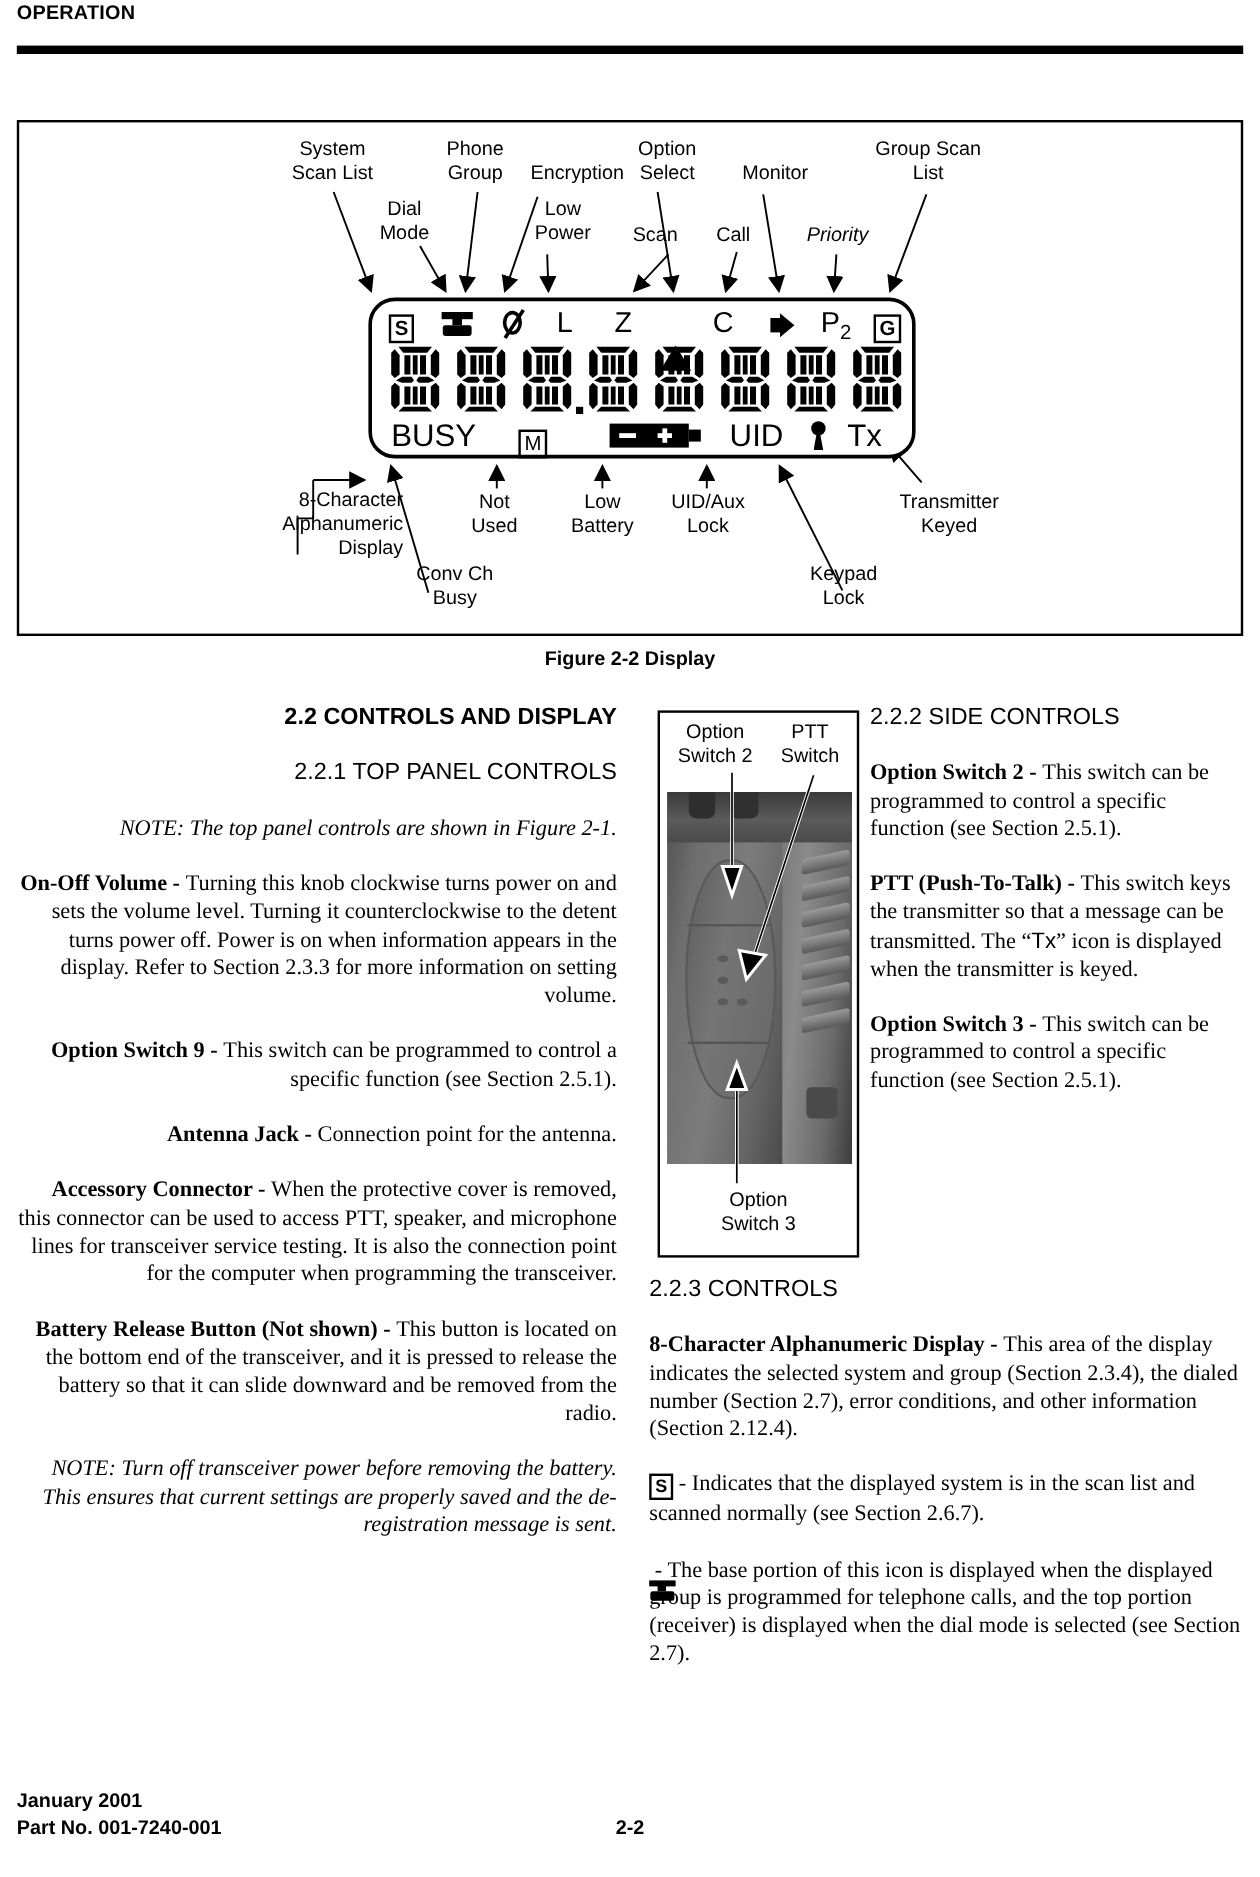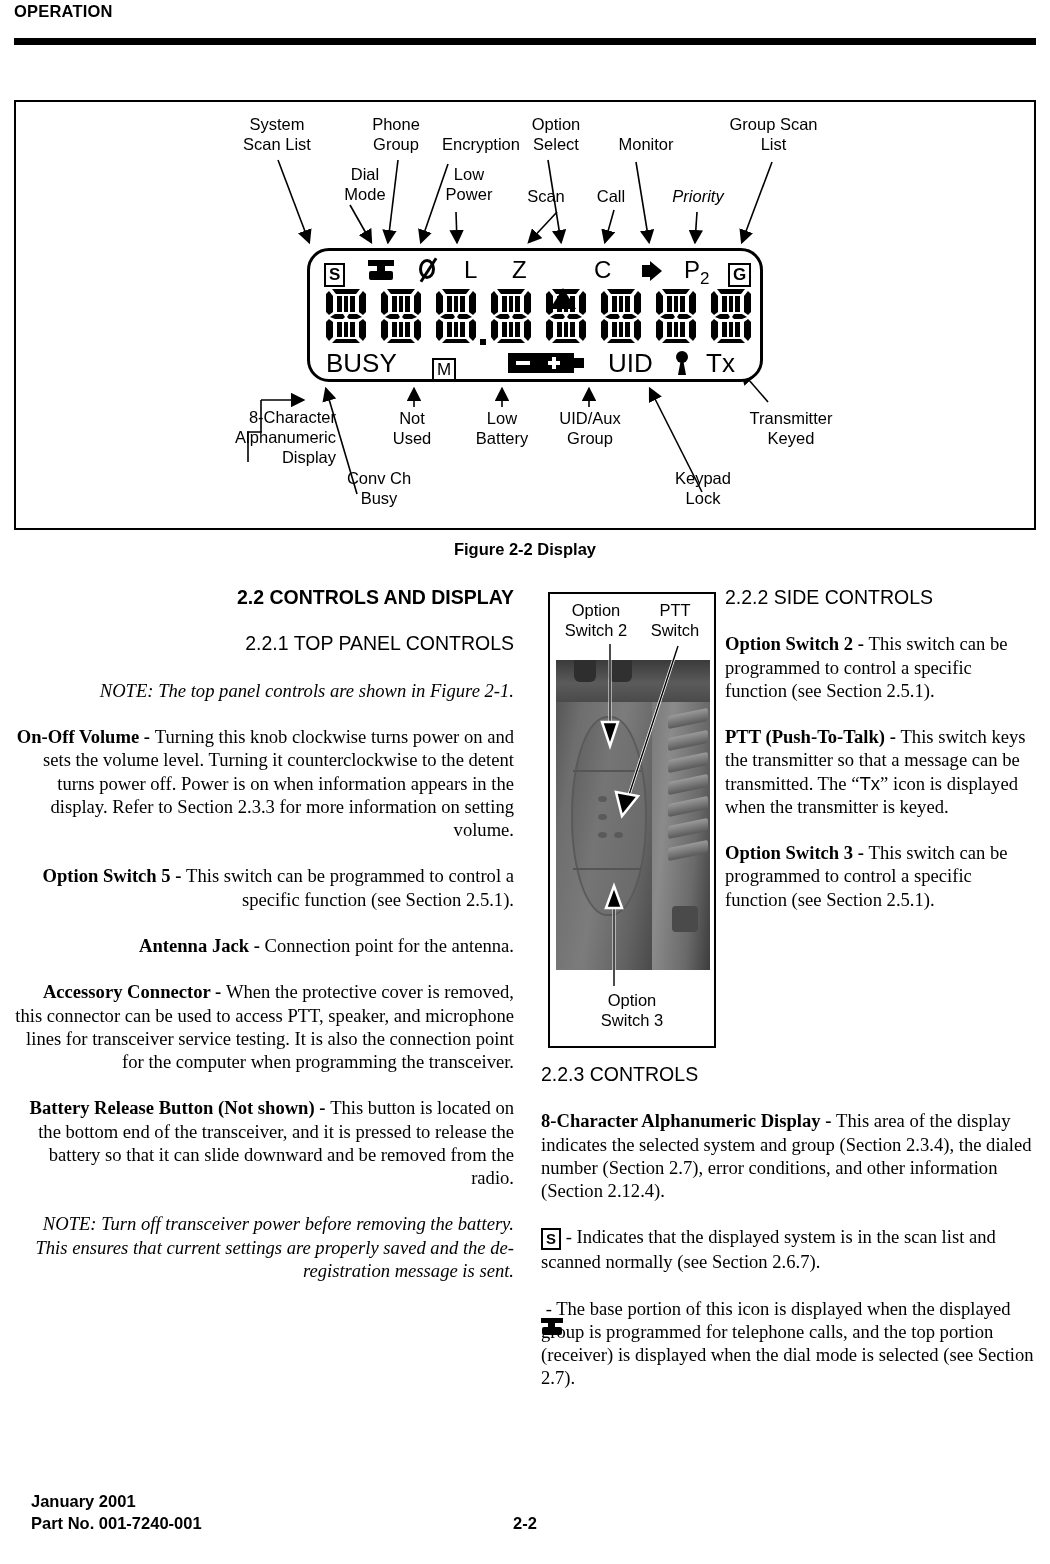--- a/index.html
+++ b/index.html
@@ -172,21 +172,21 @@
     position:absolute;left:116px;top:246px;width:26px;height:26px;
     background:#4a4a4a;border-radius:4px;
   }
   .arw{position:absolute;pointer-events:none;}
 
   
   .foot{
     position:absolute;font-family:"Liberation Sans", sans-serif;
     font-weight:bold;font-size:16.5px;line-height:22px;
   }
-  .foot-l{left:14px;top:1490px;margin-left:17px;}
+  .foot-l{left:14px;top:1490px;}
   .foot-c{left:0;top:1512px;width:1050px;text-align:center;}
 </style>
 </head>
 <body>
 
 <div class="page">
 
   <div class="runhead">OPERATION</div>
   <div class="head-rule"></div>
 
@@ -224,21 +224,21 @@
         <path d="M752,300 L726,270"></path>
       </g>
       <g stroke="#000" stroke-width="1.6" fill="none">
         <path d="M245,298 L245,330 L232,330"></path>
         <path d="M232,330 L232,360"></path>
       </g>
     </svg>
 
     <div class="cl" style="left:196px;top:12px;width:130px;">System
 Scan List</div>
-    <div class="cl" style="left:304px;top:62px;width:90px;text-align:center;">Dial
+    <div class="cl" style="left:276px;top:62px;width:90px;text-align:center;">Dial
 Mode</div>
     <div class="cl" style="left:330px;top:12px;width:100px;">Phone
 Group</div>
     <div class="cl" style="left:400px;top:32px;width:130px;">Encryption</div>
     <div class="cl" style="left:413px;top:62px;width:80px;">Low
 Power</div>
     <div class="cl" style="left:500px;top:84px;width:60px;">Scan</div>
     <div class="cl" style="left:490px;top:12px;width:100px;">Option
 Select</div>
     <div class="cl" style="left:565px;top:84px;width:60px;">Call</div>
@@ -250,21 +250,21 @@
     <div class="cl" style="left:160px;top:305px;width:160px;text-align:right;">8-Character
 Alphanumeric
 Display</div>
     <div class="cl" style="left:308px;top:366px;width:110px;">Conv Ch
 Busy</div>
     <div class="cl" style="left:356px;top:306px;width:80px;">Not
 Used</div>
     <div class="cl" style="left:434px;top:306px;width:104px;">Low
 Battery</div>
     <div class="cl" style="left:524px;top:306px;width:100px;">UID/Aux
-Group</div>
+Lock</div>
     <div class="cl" style="left:634px;top:366px;width:106px;">Keypad
 Lock</div>
     <div class="cl" style="left:700px;top:306px;width:150px;">Transmitter
 Keyed</div>
 
     <div class="lcd">
 
       <div class="icon-row">
         <span class="ir" style="left:2px;top:2px;">
           <span class="boxed">S</span>
@@ -489,21 +489,21 @@
 
   <div class="col colL">
     <div class="h2">2.2 CONTROLS AND DISPLAY</div>
     <div class="sp"></div>
     <div class="h3">2.2.1 TOP PANEL CONTROLS</div>
     <div class="sp"></div>
     <div class="p ital">NOTE: The top panel controls are shown in Figure 2-1.</div>
     <div class="sp"></div>
     <div class="p"><b>On-Off Volume - </b><span>Turning this knob clockwise turns power on and sets the volume level. Turning it counterclockwise to the detent turns power off. Power is on when information appears in the display. Refer to Section 2.3.3 for more information on setting volume.</span></div>
     <div class="sp"></div>
-    <div class="p"><b>Option Switch 5 - </b><span>This switch can be programmed to control a specific function (see Section 2.5.1).</span></div>
+    <div class="p"><b>Option Switch 9 - </b><span>This switch can be programmed to control a specific function (see Section 2.5.1).</span></div>
     <div class="sp"></div>
     <div class="p"><b>Antenna Jack - </b><span>Connection point for the antenna.</span></div>
     <div class="sp"></div>
     <div class="p"><b>Accessory Connector - </b><span>When the protective cover is removed, this connector can be used to access PTT, speaker, and microphone lines for transceiver service testing. It is also the connection point for the computer when programming the transceiver.</span></div>
     <div class="sp"></div>
     <div class="p"><b>Battery Release Button (Not shown) - </b><span>This button is located on the bottom end of the transceiver, and it is pressed to release the battery so that it can slide downward and be removed from the radio.</span></div>
     <div class="sp"></div>
     <div class="p ital">NOTE: Turn off transceiver power before removing the battery. This ensures that current settings are properly saved and the de-registration message is sent.</div>
   </div>
 

